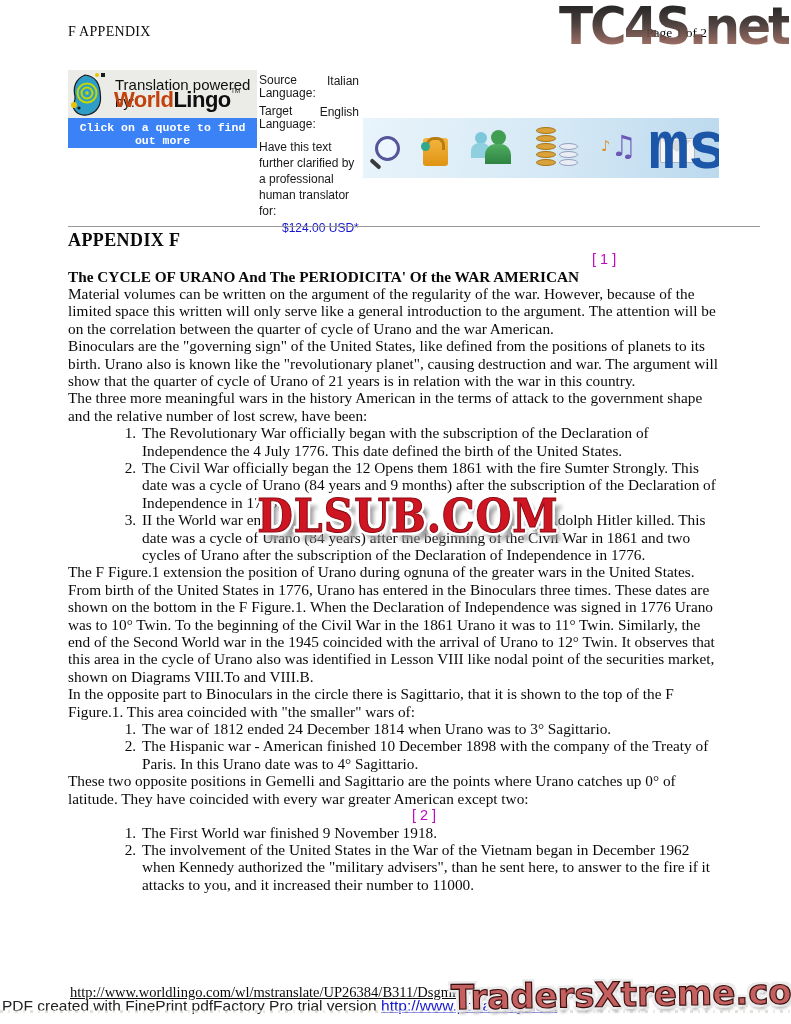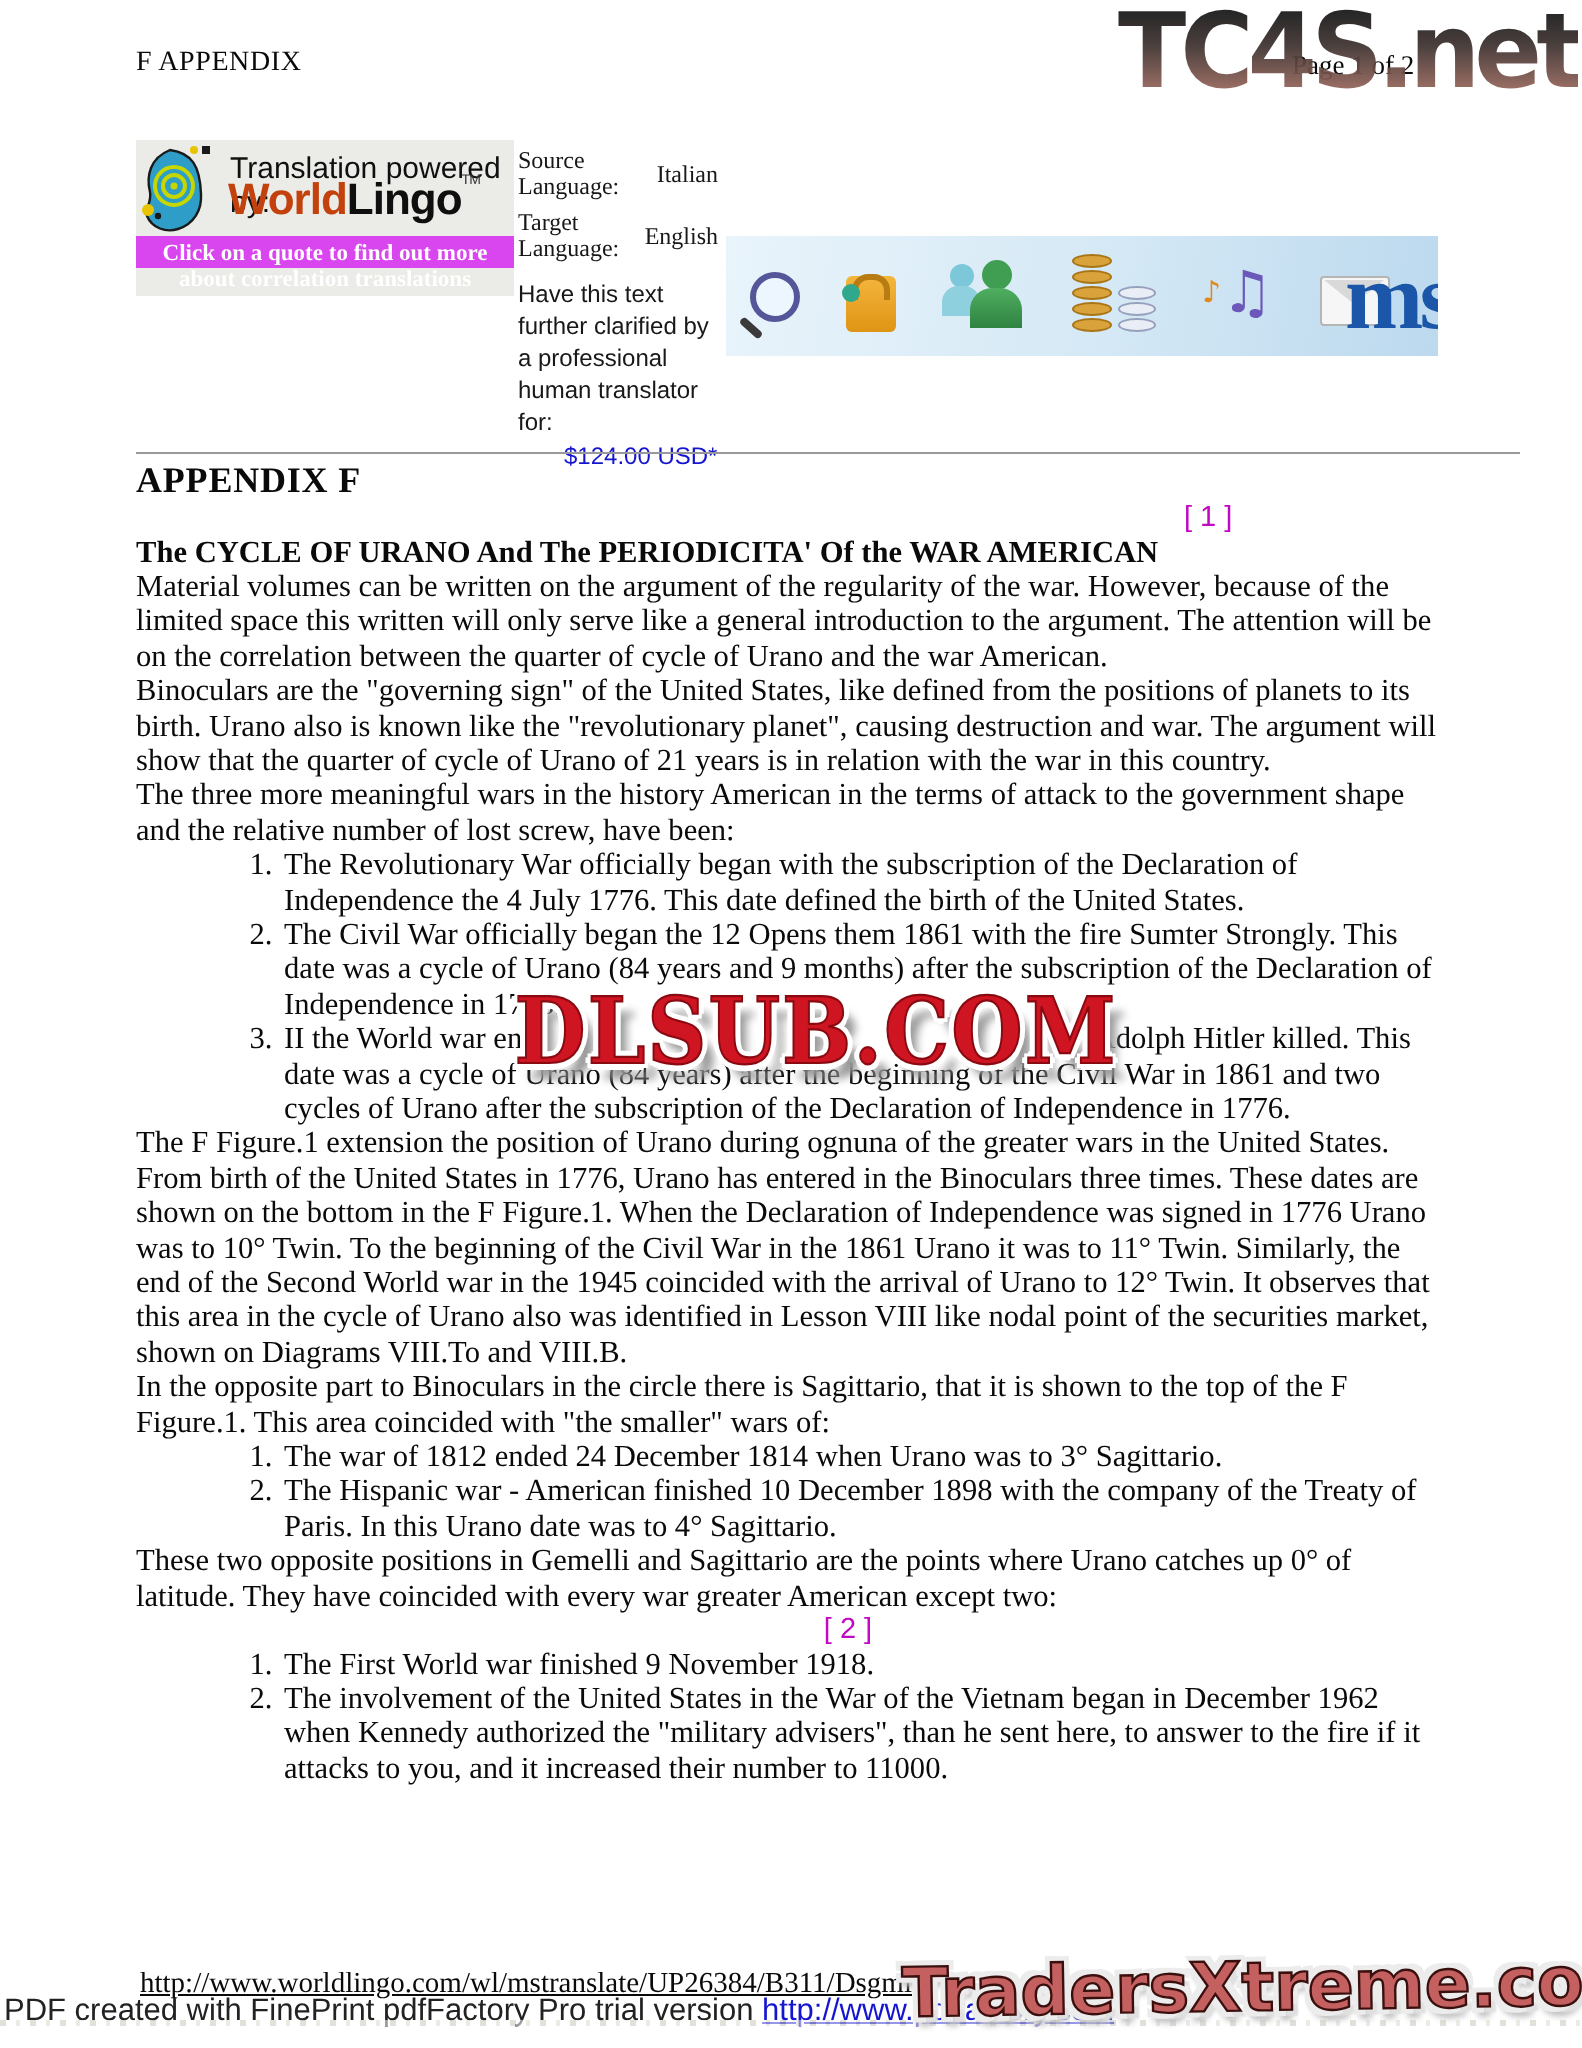--- a/index.html
+++ b/index.html
@@ -16,29 +16,29 @@
           -webkit-background-clip:text;background-clip:text;color:transparent;}
 
   
   .wl-box{position:absolute;left:68px;top:70px;width:189px;height:78px;background:#ebebe8;}
   .wl-powered{position:absolute;left:47px;top:6px;font-family:"Liberation Sans",sans-serif;
               font-size:15px;color:#101010;}
   .wl-brand{position:absolute;left:46px;top:17px;font-family:"Liberation Sans",sans-serif;
             font-size:22px;font-weight:bold;letter-spacing:-.5px;white-space:nowrap;}
   .wl-world{color:#c2410c;}.wl-lingo{color:#0f0f0f;}
   .wl-tm{font-size:7px;vertical-align:top;color:#333;font-weight:normal;}
-  .wl-bar{position:absolute;left:0;top:48px;width:189px;height:16px;background:#d946ef;
-          color:#fff;font-family:Liberation Serif, serif;font-weight:bold;font-size:11.5px;
+  .wl-bar{position:absolute;left:0;top:48px;width:189px;height:30px;background:#3b82f6;
+          color:#fff;font-family:Liberation Mono, monospace;font-weight:bold;font-size:11.5px;
           text-align:center;line-height:13px;padding-top:3px;box-sizing:border-box;cursor:pointer;}
   .wl-logo{position:absolute;left:2px;top:2px;}
 
   
   .mid{position:absolute;left:259px;top:74px;width:100px;
        font-family:"Liberation Sans",sans-serif;font-size:12px;color:#181818;}
-  .lang-row{display:flex;justify-content:space-between;align-items:center;margin-bottom:5px;font-family:Liberation Serif, serif;}
+  .lang-row{display:flex;justify-content:space-between;margin-bottom:5px;}
   .lang-label{width:60px;line-height:13px;}
   .lang-value{text-align:right;}
   .pitch{margin-top:8px;line-height:16px;width:96px;}
   .price{color:#1515d0;margin-top:2px;cursor:pointer;margin-left:23px;}
 
   
   .msn-banner{position:absolute;left:363px;top:118px;width:356px;height:60px;overflow:hidden;
               background:linear-gradient(100deg,#e9f4fb 0%,#d4e8f5 55%,#bcd9ee 100%);
               display:flex;align-items:center;gap:23px;padding-left:12px;box-sizing:border-box;}
   .bicon{display:inline-block;position:relative;flex:none;cursor:pointer;}
@@ -61,22 +61,22 @@
   .coin-col{display:flex;flex-direction:column;gap:1px;}
   .coin-g{width:18px;height:5px;border-radius:50%;background:#d9a23a;border:1px solid #a87617;}
   .coin-s{width:17px;height:5px;border-radius:50%;background:#e9edf6;border:1px solid #97a1bd;}
   .notes{font-family:"DejaVu Sans",sans-serif;line-height:30px;}
   .note-big{font-size:29px;color:#6b58b8;}
   .note-small{font-size:15px;color:#e08a1e;vertical-align:top;}
   .env{width:33px;height:23px;background:#f6f6f6;border:1px solid #b5b5b5;border-radius:2px;margin-top:4px;}
   .env::before{content:"";position:absolute;left:1px;top:1px;
        border-style:solid;border-color:#d9d9d9 transparent transparent transparent;
        border-width:12px 15.5px 0 15.5px;}
-  .msn-logo{position:absolute;right:-7px;top:4px;font-family:Liberation Serif, serif;
-       font-weight:bold;font-size:47px;line-height:55px;letter-spacing:-2px;color:#1b56a8;cursor:pointer;}
+  .msn-logo{position:absolute;right:-7px;top:4px;font-family:Liberation Mono, monospace;
+       font-weight:bold;font-size:68px;line-height:55px;letter-spacing:-2px;color:#1b56a8;cursor:pointer;}
 
   
   .rule{position:absolute;left:68px;top:226px;width:692px;height:0;border-top:1px solid #999;}
   .article{position:absolute;left:68px;top:229px;width:656px;font-size:15.3px;line-height:17.4px;}
   .appendix-heading{font-size:18px;line-height:22px;font-weight:bold;letter-spacing:.4px;margin:0;}
   .article p{margin:0;}
   .title-line{font-weight:bold;}
   .marker{color:#c109c1;font-size:14.5px;line-height:16.5px;font-family:"Liberation Sans",sans-serif;}
   .m-right{padding-left:524px;}
   .m-center{text-align:center;text-indent:56px;}

